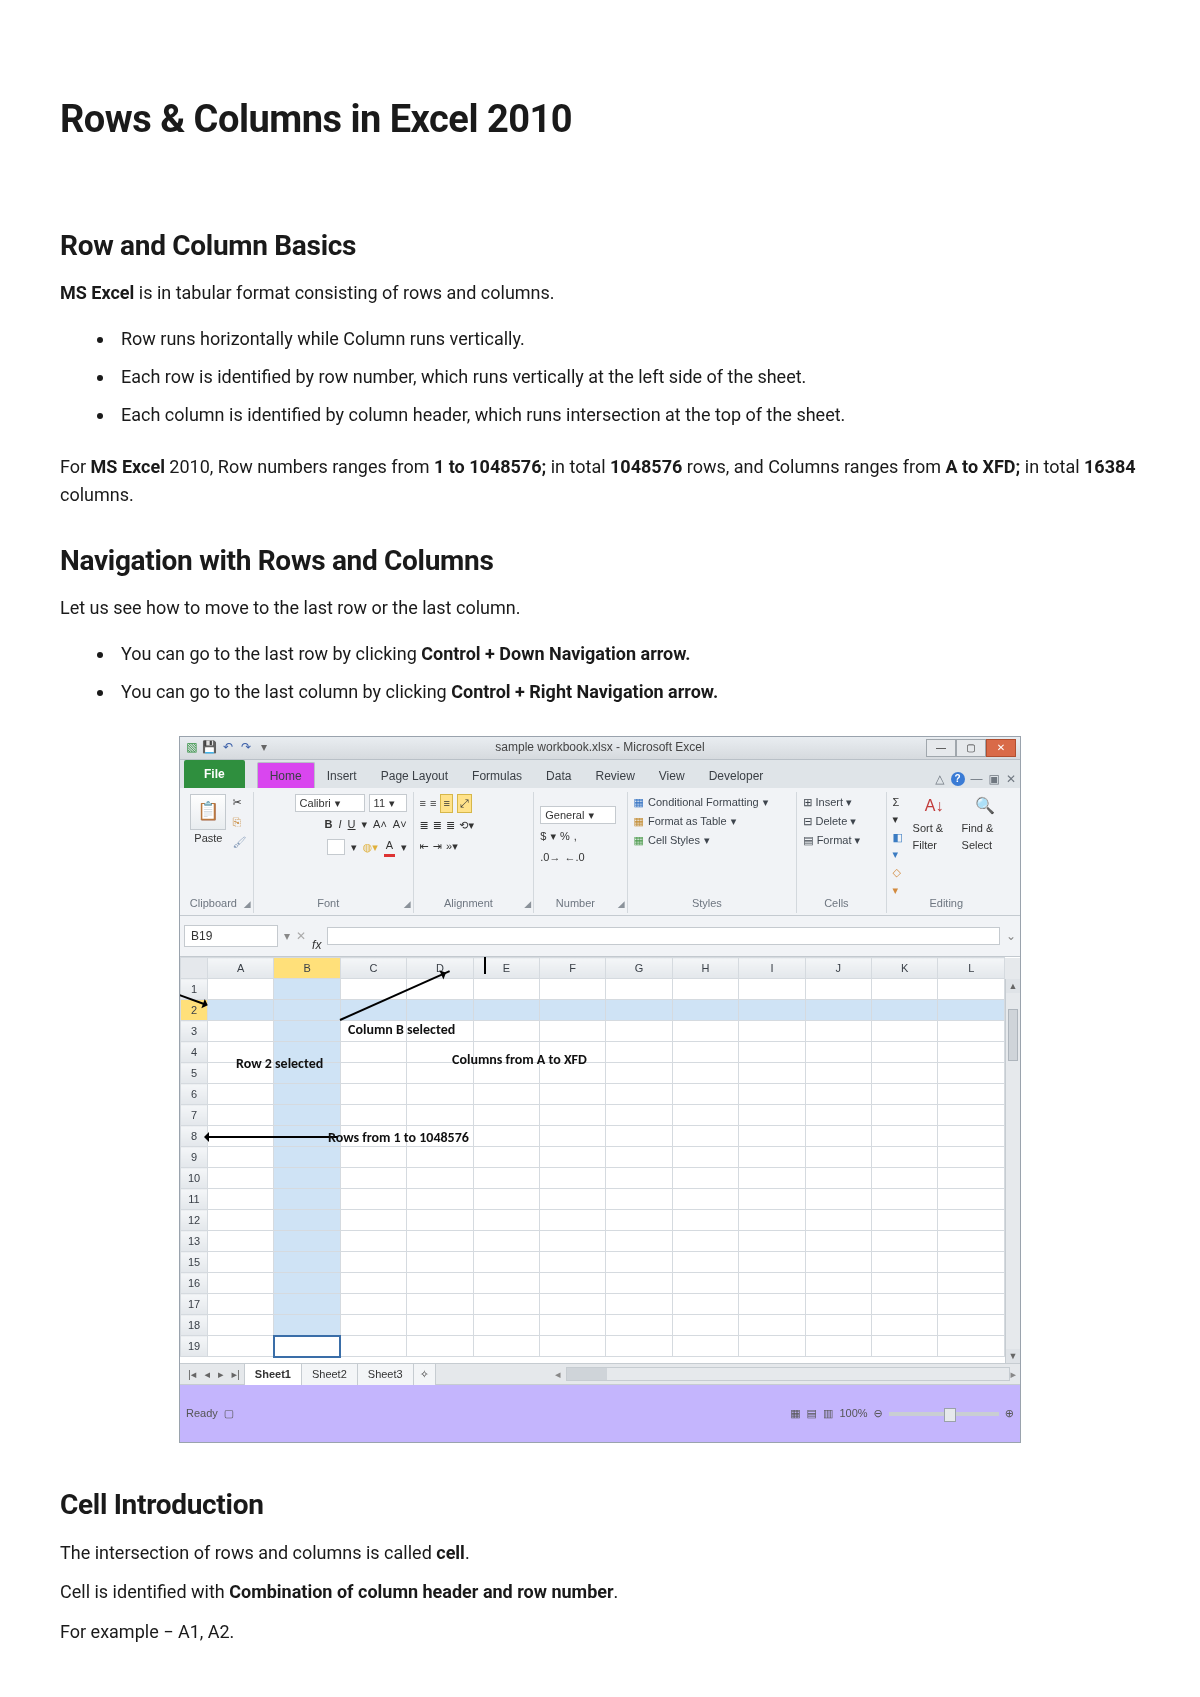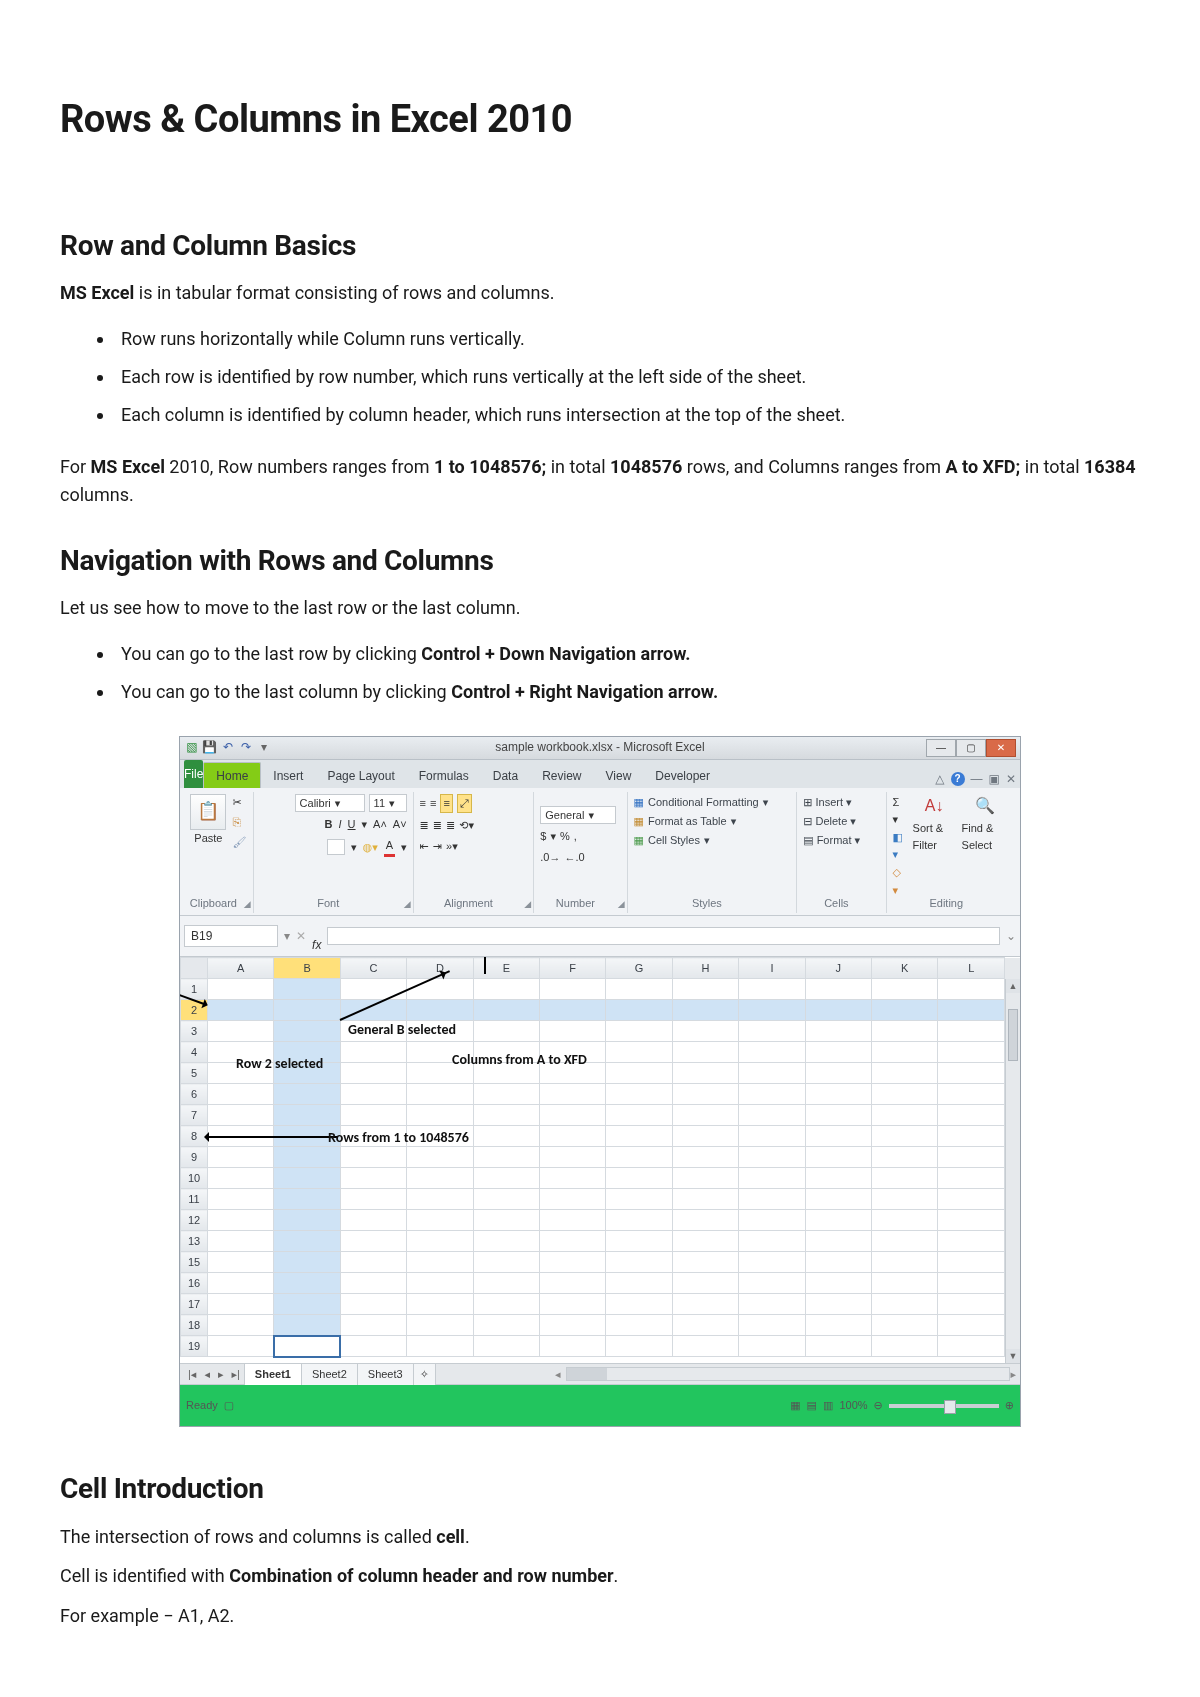--- a/index.html
+++ b/index.html
@@ -52,22 +52,22 @@
     }
     .qat { display:flex; gap:2px; align-items:center; }
     .qat .ic { width:16px; height:16px; display:flex; align-items:center; justify-content:center; font-size:12px; }
     .title-center { position:absolute; left:0; right:0; text-align:center; font-size:12px; color:#444; pointer-events:none; }
     .winbtns { margin-left:auto; display:flex; gap:0; }
     .winbtn { width:28px; height:16px; border:1px solid #a0a7ad; display:flex; align-items:center; justify-content:center; font-size:10px; background:#e6e9ec; }
     .winbtn.close { background:#d96a48; color:#fff; border-color:#b04e2f; }
 
     .ribbon-tabs { display:flex; align-items:flex-end; background:#dfe4e8; padding:0 4px; gap:0; font-size:12px; }
     .tab { padding:4px 12px 3px; color:#3a3f45; }
-    .tab.file { background:#2f8f3e; color:#fff; border-radius:2px 2px 0 0; padding:5px 0; font-weight:400; }
-    .tab.active { background:#84cc16; border:1px solid #b9c0c7; border-bottom:none; border-radius:2px 2px 0 0; }
+    .tab.file { background:#2f8f3e; color:#fff; border-radius:2px 2px 0 0; padding:5px 20px; font-weight:700; }
+    .tab.active { background:#d946ef; border:1px solid #b9c0c7; border-bottom:none; border-radius:2px 2px 0 0;margin-left:12px; }
     .tab-right { margin-left:auto; display:flex; gap:6px; align-items:center; font-size:12px; color:#6f7780; }
     .help-icon { width:14px; height:14px; border-radius:50%; background:#3a7bd5; color:#fff; display:flex; align-items:center; justify-content:center; font-size:10px; font-weight:bold; }
 
     .ribbon { background:#f1f3f6; border-bottom:1px solid #c4cad0; display:flex; padding:4px 4px 2px; }
     .group { border-right:1px solid #d3d8dd; padding:2px 6px 14px; position:relative; display:flex; flex-direction:column; align-items:center; gap:2px; }
     .group-label { position:absolute; bottom:1px; left:0; right:10px; text-align:center; font-size:11px; color:#6e7680; }
     .group .dl { position:absolute; bottom:1px; right:2px; font-size:9px; color:#8b929a; }
     .row-in-group { display:flex; gap:4px; align-items:center; }
     .mini { font-size:11px; }
     .icon-box { width:16px; height:14px; border:1px solid #c5cacf; background:#fff; display:inline-block; }
@@ -100,21 +100,21 @@
 
     .annotations { position:absolute; inset:0; pointer-events:none; font-family:Calibri, Arial, sans-serif; font-size:14px; font-weight:700; color:#111; }
     .ann { position:absolute; white-space:nowrap; }
 
     .sheettabs { display:flex; align-items:center; background:#e5e8eb; border-top:1px solid #c6ccd1; padding:0 4px; height:20px; font-size:11px; }
     .sheettabs .nav { padding:0 4px; color:#666; }
     .stab { padding:2px 10px; border:1px solid #c6ccd1; border-bottom:none; background:#f3f5f7; margin-right:-1px; }
     .stab.active { background:#fff; font-weight:600; }
     .hscroll { flex:1; margin-left:6px; height:12px; background:#e6e9ec; border:1px solid #c6ccd1; position:relative; }
     .hscroll .th { position:absolute; left:0; top:0; bottom:0; width:40px; background:#cfd4d9; }
-    .statusbar { display:flex; align-items:center; background:#22c55e; border-top:1px solid #c6ccd1; padding:12px 6px; font-size:11px; color:#555; }
+    .statusbar { display:flex; align-items:center; background:#c4b5fd; border-top:1px solid #c6ccd1; padding:20px 6px; font-size:11px; color:#555; }
     .zoomctl { margin-left:auto; display:flex; align-items:center; gap:6px; }
     .zoomline { width:110px; height:4px; background:#c9ced3; position:relative; }
     .zoomline .dot { position:absolute; left:50%; top:-4px; width:10px; height:12px; background:#e6e9ec; border:1px solid #9aa2a9; }
 
     
     .arrow { position:absolute; background:#000; height:2px; transform-origin:left center; }
     .arrow::after { content:""; position:absolute; right:-1px; top:-4px; border:5px solid transparent; border-left-color:#000; }
     .arrow.rev::after { left:-9px; right:auto; border:5px solid transparent; border-right-color:#000; }
   </style>
 </head>
@@ -627,21 +627,21 @@
       </table>
     <div class="scroll-v">
       <div class="arr">▲</div>
       <div class="thumb"></div>
       <div class="arr" style="position:absolute;bottom:0;left:0;right:0;">▼</div>
     </div>
 
     <div class="annotations">
 
       <div class="arrow" style="left:160px; top:62px; width:120px; transform:rotate(-24deg);"></div>
-      <div class="ann" style="left:168px; top:62px;">General B selected</div>
+      <div class="ann" style="left:168px; top:62px;">Column B selected</div>
 
       <div class="arrow rev" style="left:24px; top:46px; width:40px; transform:rotate(200deg);"></div>
       <div class="ann" style="left:56px; top:96px;">Row 2 selected</div>
 
       <div class="arrow" style="left:305px; top:16px; width:80px; transform:rotate(-90deg);"></div>
       <div class="ann" style="left:272px; top:92px;">Columns from A to XFD</div>
 
       <div class="arrow rev" style="left:28px; top:179px; width:130px;"></div>
       <div class="ann" style="left:148px; top:170px;">Rows from 1 to 1048576</div>
     </div>

